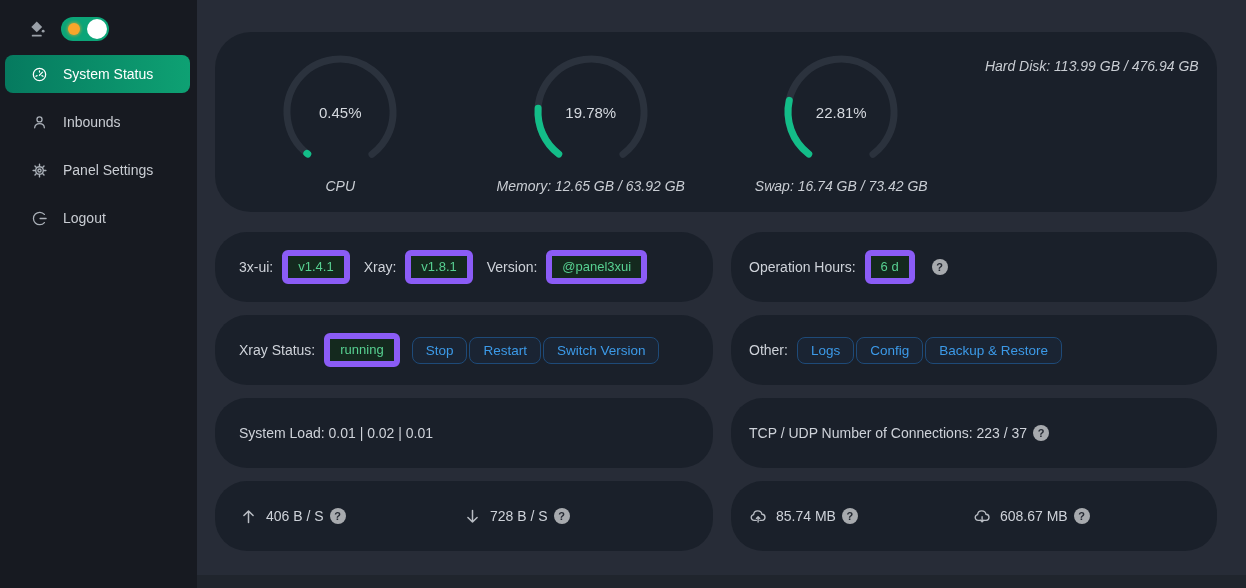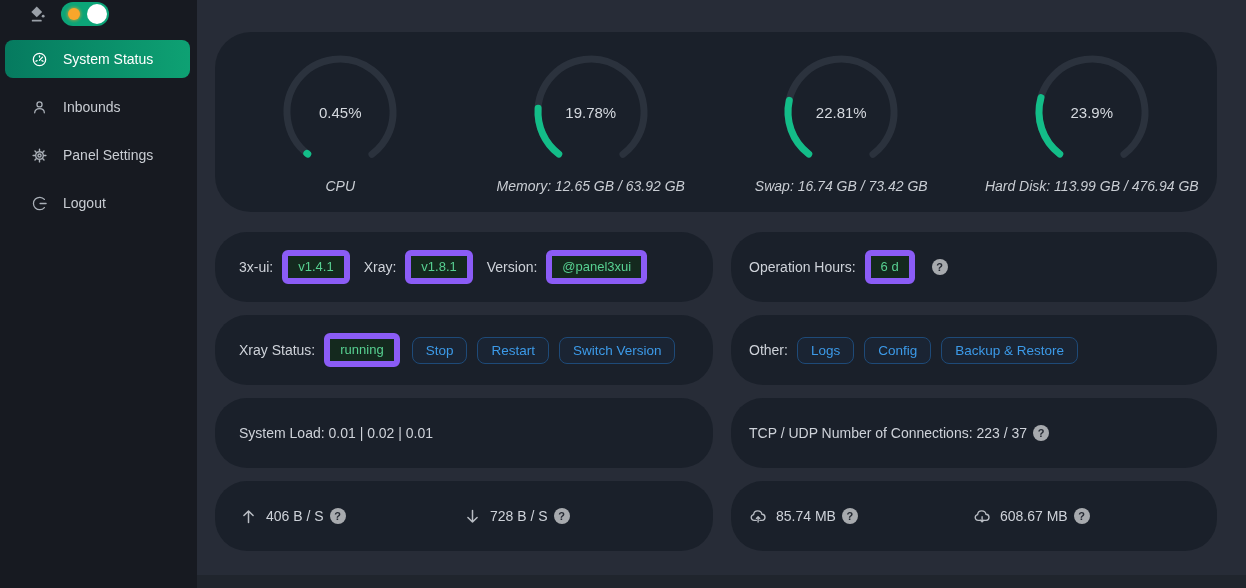--- a/index.html
+++ b/index.html
@@ -1,21 +1,21 @@
 <!DOCTYPE html>
 <html><head>
 <meta charset="utf-8">
 <style>
   * { margin:0; padding:0; box-sizing:border-box; }
   html,body { width:1246px; height:588px; overflow:hidden; background:#20252d;
               font-family:"Liberation Sans","DejaVu Sans",sans-serif; }
   .app { display:flex; width:1246px; height:588px; background:#20252d; }
 
   
-  .sidebar { width:197px; height:588px; background:#171a21; flex:0 0 197px; }
+  .sidebar { width:197px; height:588px; background:#171a21; flex:0 0 197px; padding-top:15px; }
   .sidebar-top { display:flex; align-items:center; gap:13px; padding:2px 0 14px 28px; }
   .theme-icon { width:20px; height:20px; }
   .switch { position:relative; width:48px; height:24px; border-radius:12px; background:#0ca578; cursor:pointer; }
   .switch .sun { position:absolute; left:7px; top:6px; width:12px; height:12px; border-radius:50%;
                  background:#f9a62b; box-shadow:0 0 3px 1px rgba(249,166,43,.55); }
   .switch .knob { position:absolute; right:2px; top:2px; width:20px; height:20px; border-radius:50%; background:#fff; }
   .menu { display:flex; flex-direction:column; }
   .menu-item { display:flex; align-items:center; height:38px; margin:0 7px 10px 5px; padding-left:26px;
                border-radius:8px; color:#c9cdd3; font-size:14px; cursor:pointer; }
   .menu-item .mi-icon { width:17px; height:17px; margin-right:15px; display:flex; align-items:center; }
@@ -36,21 +36,21 @@
   .gauge-caption { margin-top:6px; color:#c9cdd3; font-size:14px; white-space:nowrap;font-style:italic; }
 
   .row { display:flex; gap:18px; margin-bottom:13px; }
   .card-sm { height:70px; border-radius:32px; display:flex; align-items:center; font-size:14px; color:#ced2d9; }
   .card-left { width:498px; flex:0 0 498px; padding:0 24px; }
   .card-right { flex:1; padding:0 18px; }
   .lbl { margin-right:9px; white-space:nowrap; }
 
   .tag-green { display:inline-block; padding:2px 10px; margin-right:14px; font-size:13px; line-height:18px;
                color:#57d091; background:#14291e; border:6px solid #8b5cf6; border-radius:6px; white-space:nowrap; }
-  .btn-blue { display:inline-block; padding:3px 13px; margin-right:10px; font-size:13.5px; line-height:19px;
+  .btn-blue { display:inline-block; padding:3px 13px; margin-right:2px; font-size:13.5px; line-height:19px;
               color:#3c9ae8; background:#1a2433; border:1px solid #1e4a78; border-radius:8px;
               cursor:pointer; white-space:nowrap; }
   .help { display:inline-flex; align-items:center; justify-content:center; width:16px; height:16px;
           margin-left:6px; border-radius:50%; background:#a7aaae; color:#242932; font-size:11px;
           font-weight:bold; cursor:pointer; flex:0 0 16px; }
 
   .speed-group { display:flex; align-items:center; width:224px; }
   .speed-group .g-icon { width:19px; height:19px; margin-right:8px; }
   .nowrap { white-space:nowrap; }
 </style>
@@ -147,27 +147,20 @@
           <svg viewBox="0 0 120 120">
             <circle class="track" cx="60" cy="60" r="53" fill="none" stroke-width="7" stroke-linecap="round" transform="rotate(127.5 60 60)" stroke="#2b323d" stroke-dasharray="263.6319835137435 333.0088212805181"></circle>
             <circle class="prog" cx="60" cy="60" r="53" fill="none" stroke-width="7" stroke-linecap="round" transform="rotate(127.5 60 60)" stroke="#13bd88" stroke-dasharray="60.13445543948488 333.0088212805181"></circle>
           </svg>
           <div class="gauge-value">22.81%</div>
         </div>
         <div class="gauge-caption">Swap: 16.74 GB / 73.42 GB</div>
       </div>
 
       <div class="gauge">
-        <div class="gauge-wrap">
-          <svg viewBox="0 0 120 120">
-            <circle class="track" cx="60" cy="60" r="53" fill="none" stroke-width="7" stroke-linecap="round" transform="rotate(127.5 60 60)" stroke="#2b323d" stroke-dasharray="263.6319835137435 333.0088212805181"></circle>
-            <circle class="prog" cx="60" cy="60" r="53" fill="none" stroke-width="7" stroke-linecap="round" transform="rotate(127.5 60 60)" stroke="#13bd88" stroke-dasharray="63.00804405978469 333.0088212805181"></circle>
-          </svg>
-          <div class="gauge-value">23.9%</div>
-        </div>
         <div class="gauge-caption">Hard Disk: 113.99 GB / 476.94 GB</div>
       </div>
     </section>
 
     <div class="row">
       <section class="card card-sm card-left">
         <span class="lbl">3x-ui:</span>
         <span class="tag-green">v1.4.1</span>
         <span class="lbl">Xray:</span>
         <span class="tag-green">v1.8.1</span>

